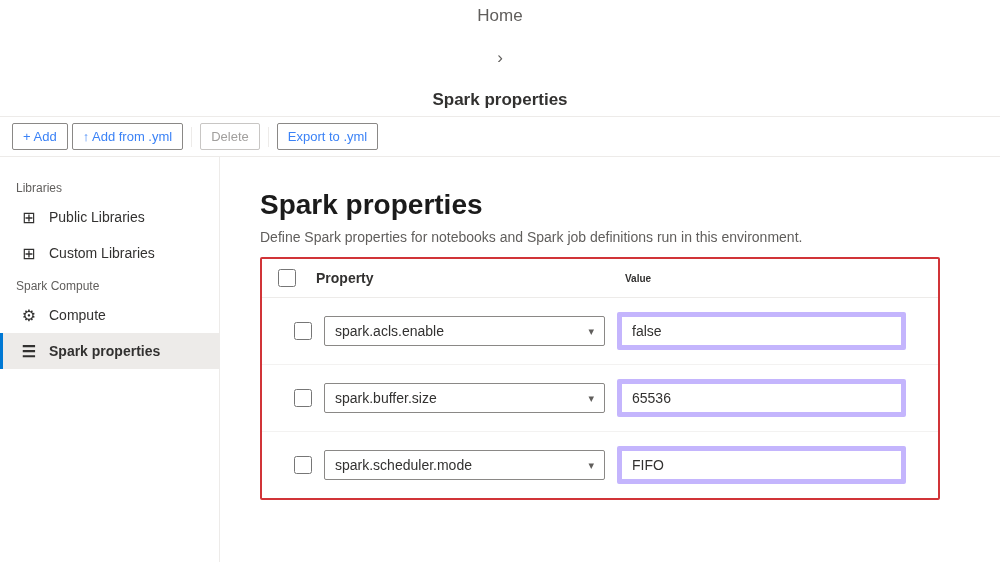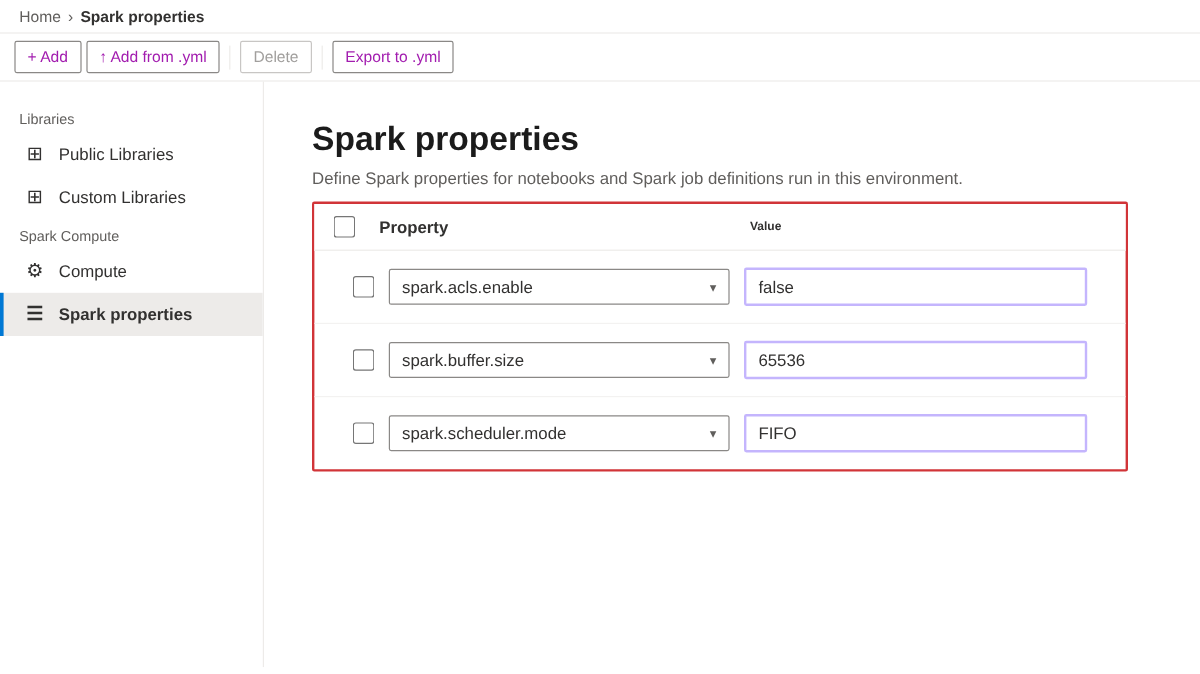--- a/index.html
+++ b/index.html
@@ -1,42 +1,43 @@
 <!DOCTYPE html>
 <html><head>
   <meta charset="utf-8">
   <style>
     * { box-sizing: border-box; margin: 0; padding: 0; }
     body { font-family: 'Segoe UI', Arial, sans-serif; font-size: 14px; color: #323130; background: #fff; }
 
     
     .breadcrumb {
-      display: flex; align-items: center; gap: 6px;
+      display: flex; align-items: center; gap: 22px;
       padding: 6px 16px;
-      font-size: 13px;
+      font-size: 17px;
       color: #605e5c;
       border-bottom: 1px solid #edebe9;
+      flex-direction: column;
     }
     .breadcrumb-current { color: #323130; font-weight: 600; }
 
     
     .toolbar {
       display: flex; align-items: center; gap: 4px;
       padding: 6px 12px;
       border-bottom: 1px solid #edebe9;
     }
     .toolbar-btn {
       display: flex; align-items: center; gap: 6px;
       padding: 5px 10px;
       background: #fff;
       border: 1px solid #8a8886;
       border-radius: 2px;
       cursor: pointer;
       font-size: 13px;
-      color: #a21caf;
+      color: #3b82f6;
     }
     .toolbar-btn.disabled { color: #a19f9d; border-color: #c8c6c4; cursor: default; }
     .toolbar-divider { width: 1px; height: 20px; background: #edebe9; margin: 0 4px; }
 
     
     .layout { display: flex; height: calc(100vh - 74px); }
 
     
     .sidebar {
       width: 220px;
@@ -123,21 +124,21 @@
       padding: 6px 10px;
       background: #fff;
       cursor: pointer;
       font-size: 14px;
       color: #323130;
     }
     .select-chevron { font-size: 11px; color: #605e5c; }
 
     .value-input {
       flex: 1;
-      border: 2px solid #c4b5fd;
+      border: 5px solid #c4b5fd;
       border-radius: 2px;
       padding: 6px 10px;
       font-size: 14px;
       color: #323130;
       background: #fff;
     }
   </style>
 </head>
 <body>
 

